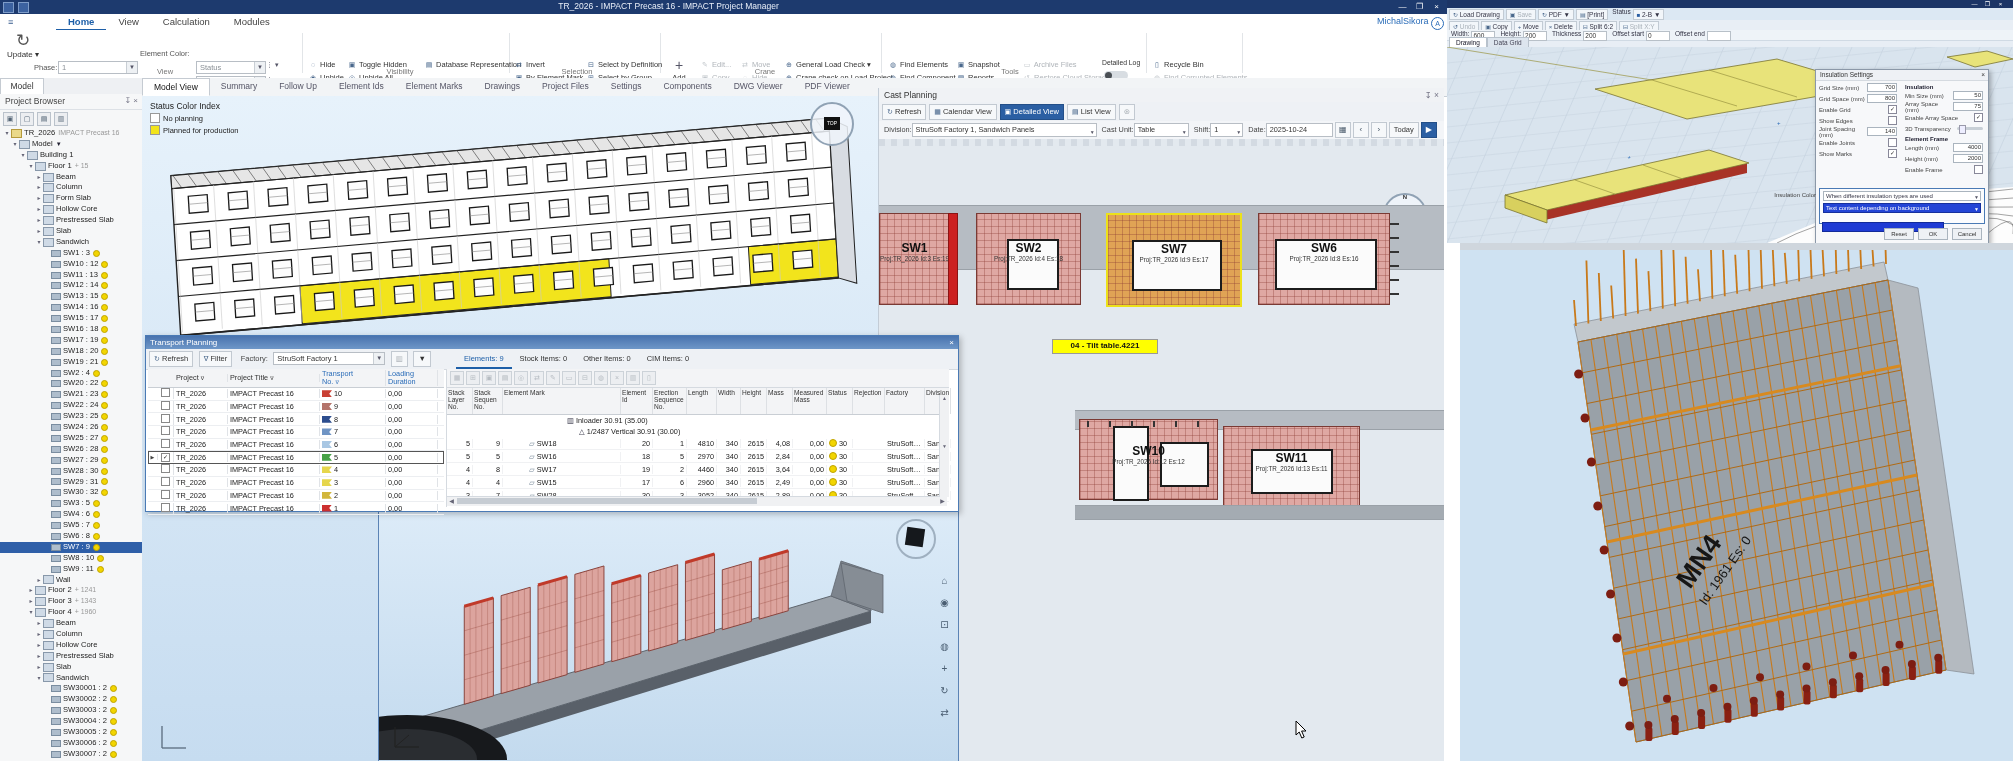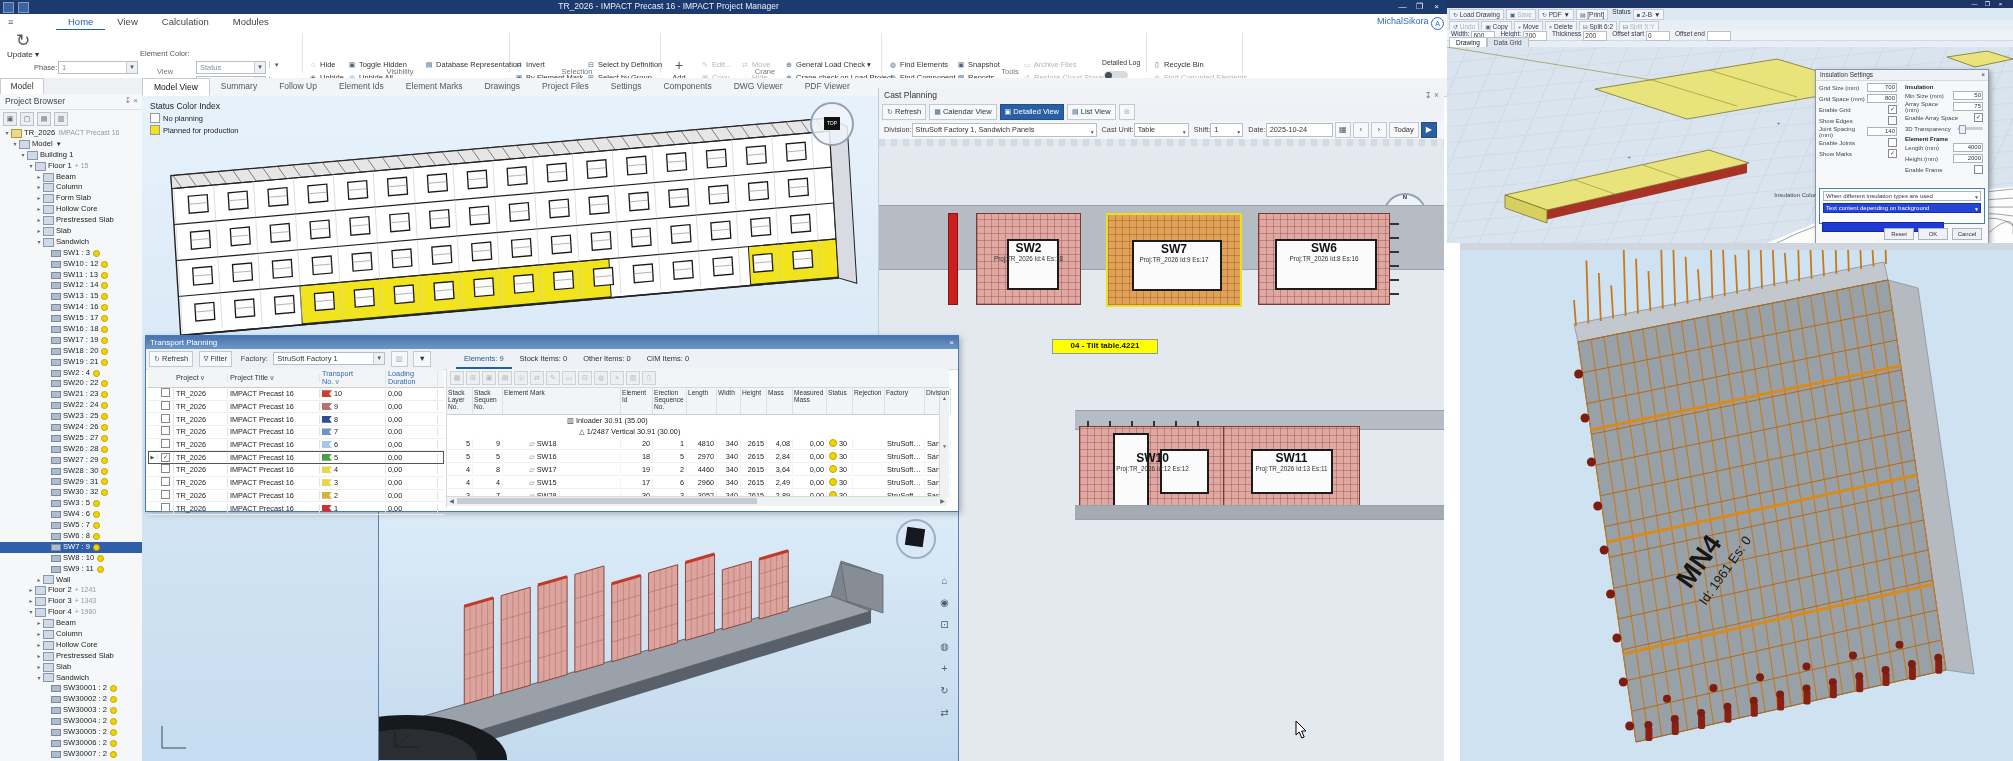--- a/index.html
+++ b/index.html
@@ -12,21 +12,21 @@
   #titlebar{left:0;top:0;width:1447px;height:14px;background:#1d3a6e;color:#fff;}
   #titlebar .tt{position:absolute;left:0;right:110px;top:1px;text-align:center;font-size:8.5px;color:#e8eef8;}
   .winbtns{position:absolute;top:0;height:14px;display:flex;}
   .winbtns span{width:17px;text-align:center;font-size:8px;line-height:14px;color:#fff;cursor:default;}
   .qat{position:absolute;left:3px;top:2px;display:flex;gap:4px;}
   .qat i{width:9px;height:9px;background:#3c62a0;border:1px solid #7e9cc8;display:block;}
   
   #rtabrow{left:0;top:14px;width:1447px;height:16px;background:#fff;border-bottom:1px solid #e8e8e8;}
   #rtabs{position:absolute;left:56px;top:0;display:flex;}
   #rtabs .rt{padding:2px 12px;font-size:9.5px;color:#444;}
-  #rtabs .rt.act{color:#1d5fa8;border-bottom:2px solid #1d5fa8;font-weight:normal;}
+  #rtabs .rt.act{color:#1d5fa8;border-bottom:2px solid #1d5fa8;font-weight:bold;}
   #hamb{position:absolute;left:8px;top:3px;font-size:9px;color:#355a8c;}
   #user{position:absolute;left:1352px;top:16px;width:92px;color:#2a6cb8;font-size:9px;text-align:right;}
   #user .av{display:inline-block;width:11px;height:11px;border:1px solid #2a6cb8;border-radius:50%;font-size:7px;line-height:11px;text-align:center;vertical-align:-2px;}
   #ribbon{left:0;top:30px;width:1447px;height:48px;background:#fff;border-bottom:1px solid #d5d9dd;}
   .rsep{position:absolute;top:3px;width:1px;height:40px;background:#e2e5e8;}
   .glabel{position:absolute;top:37px;font-size:7.5px;color:#777;transform:translateX(-50%);}
   .ritem{position:absolute;font-size:7.5px;color:#333;white-space:nowrap;}
   .ritem.grey{color:#b0b5ba;}
   .ritem .ig{display:inline-block;width:10px;font-size:7px;color:#4a688c;text-align:center;}
   .ritem.grey .ig{color:#c2c7cc;}
@@ -917,20 +917,24 @@
     <div id="cast-t2"><span class="lbl">Division:</span><span class="cmb" style="width: 168px;"><span style="white-space: nowrap;">StruSoft Factory 1, Sandwich Panels</span><i>▼</i></span><span class="lbl">Cast Unit:</span><span class="cmb" style="width: 38px;"><span style="white-space: nowrap;">Table</span><i>▼</i></span><span class="lbl">Shift:</span><span class="cmb" style="width: 16px;"><span style="white-space: nowrap;">1</span><i>▼</i></span><span class="lbl">Date:</span><span class="cmb" style="width: 50px;">2025-10-24</span><span class="sqbtn">▦</span><span class="sqbtn">‹</span><span class="sqbtn">›</span><span class="tbtn" style="margin: 1px 0px 0px 2px;">Today</span><span class="sqbtn blue">▶</span><span class="sqbtn ">+</span><span class="sqbtn ">×</span><span class="sqbtn ">▣</span><span class="sqbtn ">▼</span><span class="sqbtn grey">+</span><span class="sqbtn grey">⇆</span><span class="sqbtn grey">↻</span><span class="sqbtn grey">▼</span><span class="sqbtn grey">−</span><span class="sqbtn grey">▼</span></div>
     <div id="cast-canvas">
       <div id="cc-ruler"></div>
       <div class="compass" style="left:504px;top:54px;">
         <span class="n">N</span>
           <span class="w">W</span>
           <span class="e">E</span>
         <span class="topbox">TOP</span>
       </div>
     <div class="bed" style="left:0px;top:66px;width:565px;height:63px;"></div>
+        <div class="celem" style="left:0px;top:74px;width:69px;height:90px;">
+          <div class="cmark" style="top:27px;">SW1</div>
+          <div class="cinfo" style="top:41px;">Proj:TR_2026 Id:3 Es:19</div>
+        </div>
         <div style="position:absolute;left:69px;top:74px;width:8px;height:90px;background:#cc2020;border:1px solid #8a1414;"></div>
         <div class="celem" style="left:97px;top:74px;width:103px;height:90px;">
           <div class="win" style="left:30px;top:25px;width:48px;height:47px;"></div>
           <div class="cmark" style="top:27px;">SW2</div>
           <div class="cinfo" style="top:41px;">Proj:TR_2026 Id:4 Es:18</div>
         </div>
         <div class="celem sel" style="left:227px;top:74px;width:132px;height:90px;">
           <div class="win" style="left:24px;top:25px;width:86px;height:47px;"></div>
           <div class="cmark" style="top:27px;">SW7</div>
           <div class="cinfo" style="top:41px;">Proj:TR_2026 Id:9 Es:17</div>
@@ -941,21 +945,21 @@
           <div class="cinfo" style="top:41px;">Proj:TR_2026 Id:8 Es:16</div>
         </div>
         <div style="position:absolute;left:511px;top:84px;width:9px;height:2px;background:#333;"></div>
         <div style="position:absolute;left:511px;top:98px;width:9px;height:2px;background:#333;"></div>
         <div style="position:absolute;left:511px;top:112px;width:9px;height:2px;background:#333;"></div>
         <div style="position:absolute;left:511px;top:126px;width:9px;height:2px;background:#333;"></div>
         <div style="position:absolute;left:511px;top:140px;width:9px;height:2px;background:#333;"></div>
         <div style="position:absolute;left:511px;top:154px;width:9px;height:2px;background:#333;"></div>
         <div style="position:absolute;left:173px;top:200px;width:104px;height:13px;" id="ylabel">04 - Tilt table.4221</div>
         <div class="bed" style="left:196px;top:271px;width:369px;height:18px;"></div>
-        <div class="celem" style="left:200px;top:287px;width:137px;height:79px;padding-left:8px;">
+        <div class="celem" style="left:200px;top:280px;width:137px;height:79px;">
           <div class="win" style="left:80px;top:22px;width:45px;height:41px;"></div>
           <div class="win" style="left:33px;top:6px;width:32px;height:71px;"></div>
           <div class="cmark" style="top:24px;">SW10</div>
           <div class="cinfo" style="top:38px;">Proj:TR_2026 Id:12 Es:12</div>
         </div>
         <div style="position:absolute;left:208px;top:282px;width:2px;height:6px;background:#333;"></div>
         <div style="position:absolute;left:230px;top:282px;width:2px;height:6px;background:#333;"></div>
         <div style="position:absolute;left:252px;top:282px;width:2px;height:6px;background:#333;"></div>
         <div style="position:absolute;left:274px;top:282px;width:2px;height:6px;background:#333;"></div>
         <div style="position:absolute;left:296px;top:282px;width:2px;height:6px;background:#333;"></div>

